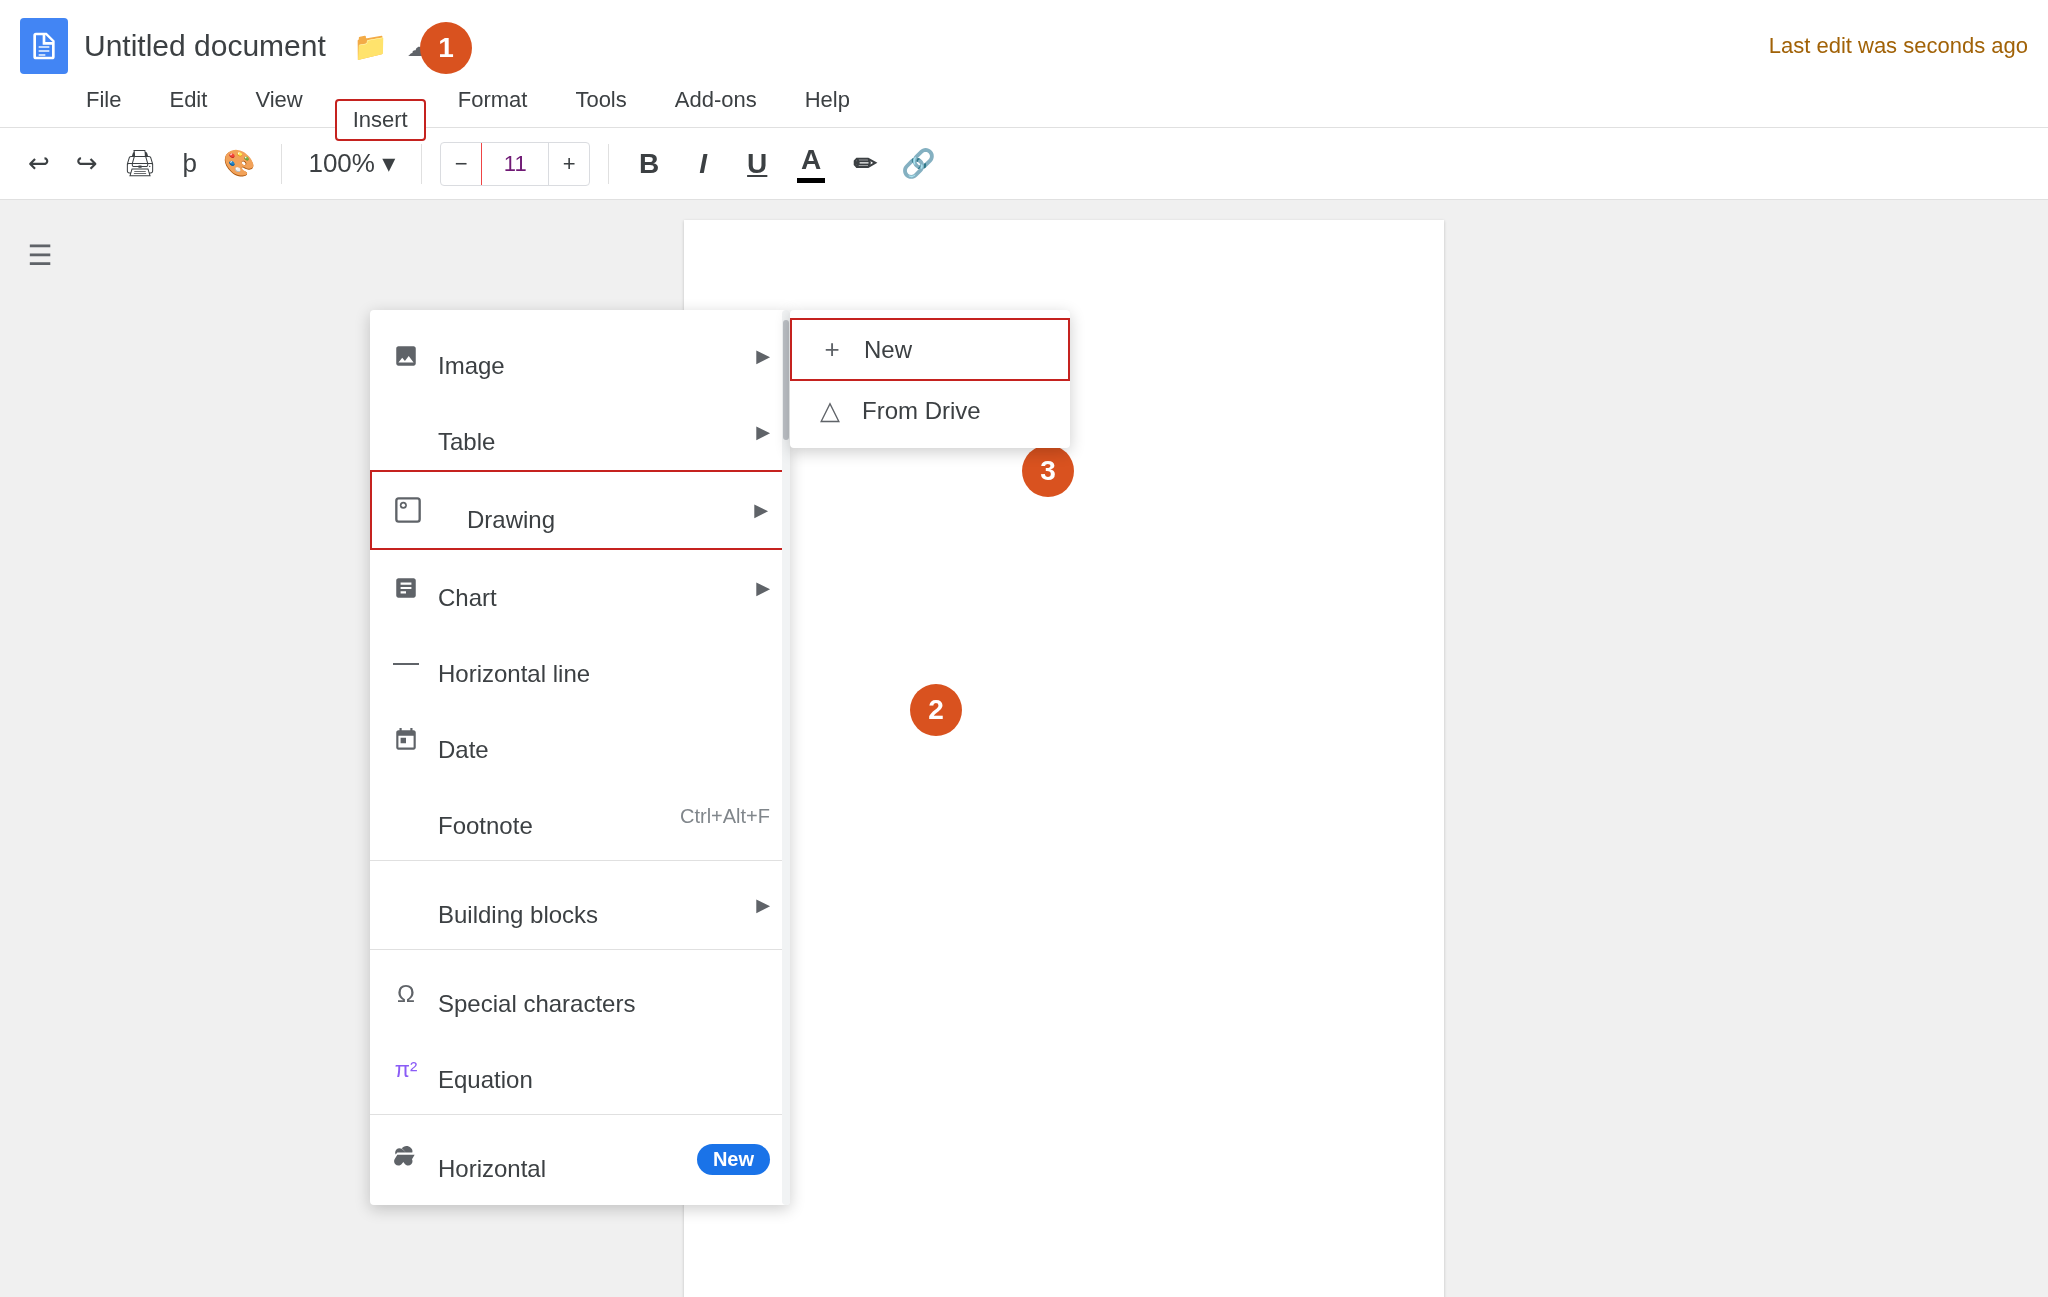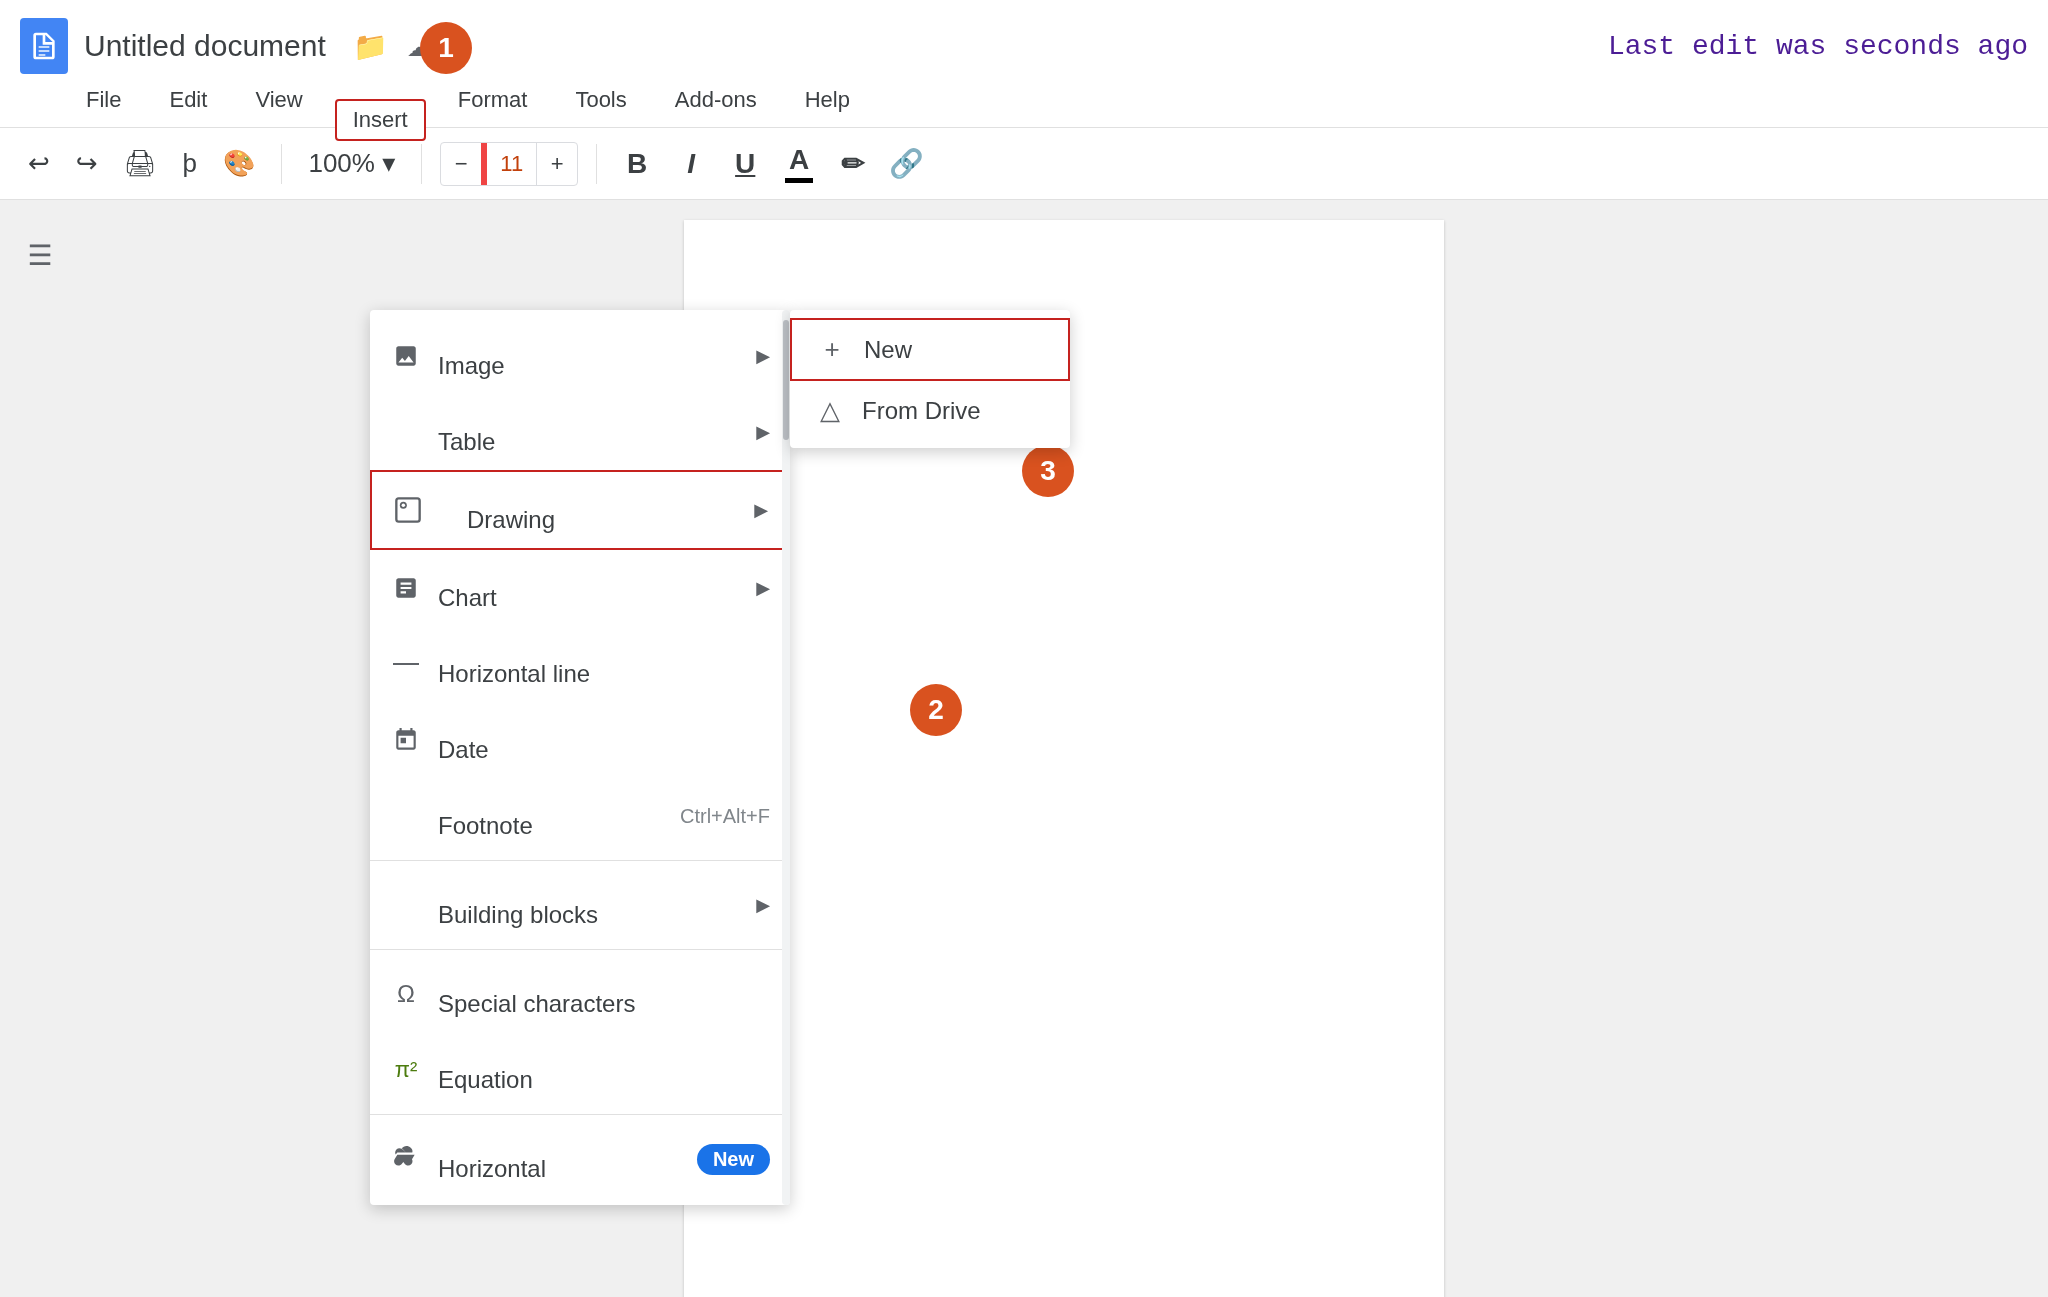--- a/index.html
+++ b/index.html
@@ -54,23 +54,22 @@
       align-items: center;
       margin-left: 12px;
     }
     .title-icons span {
       font-size: 28px;
       color: #5f6368;
     }
 
     .last-edit {
       margin-left: auto;
-      font-size: 28px;
-      color: #4c1d95;
-      font-family: Liberation Mono, monospace;
+      font-size: 22px;
+      color: #a16207;
     }
 
     
     .step-badge {
       width: 52px;
       height: 52px;
       border-radius: 50%;
       background: #d9521f;
       color: #fff;
       font-size: 28px;
@@ -139,25 +138,25 @@
       width: 40px;
       height: 44px;
       display: flex;
       align-items: center;
       justify-content: center;
       font-size: 22px;
       cursor: pointer;
       color: #3c4043;
     }
     .font-size-value {
-      width: 56px;
+      width: 68px;
       text-align: center;
       font-size: 22px;
-      color: #c2410c;
-      border-left: 6px solid #ef4444;
+      color: #701a75;
+      border-left: 1px solid #ef4444;
       border-right: 1px solid #dadce0;
       height: 100%;
       display: flex;
       align-items: center;
       justify-content: center;
     }
     .toolbar-format-btn {
       font-size: 28px;
       font-weight: bold;
       color: #3c4043;
@@ -514,21 +513,21 @@
       </div>
 
       <div class="menu-divider"></div>
 
       <div class="menu-section-item">
         <div class="menu-icon" style="font-size:24px;color:#5f6368;">Ω</div>
         <span class="menu-label">Special characters</span>
       </div>
 
       <div class="menu-section-item">
-        <div class="menu-icon" style="font-size:22px;color:#4d7c0f;">π²</div>
+        <div class="menu-icon" style="font-size:22px;color:#8b5cf6;">π²</div>
         <span class="menu-label">Equation</span>
       </div>
 
       <div class="menu-divider"></div>
 
       <div class="menu-section-item">
         <div class="menu-icon">
           <svg width="26" height="26" viewBox="0 0 24 24" fill="#5f6368">
             <path d="M20 6h-2.18c.07-.44.18-.88.18-1.36C18 2.53 15.47 0 12.36 0c-1.73 0-3.27.86-4.26 2.18L12 6H20zm-8 0L8.04 2.56C7.42 2.2 6.74 2 6 2C3.79 2 2 3.79 2 6c0 .65.18 1.25.47 1.79L4 6h8zm8 2H4L1.47 12.26C1.17 12.81 1 13.38 1 14c0 2.21 1.79 4 4 4 1.33 0 2.5-.65 3.24-1.64l1.26-1.66 1.26 1.66C11.5 17.35 12.67 18 14 18c2.21 0 4-1.79 4-4 0-.62-.17-1.19-.47-1.74L20 8z"></path>
           </svg>

